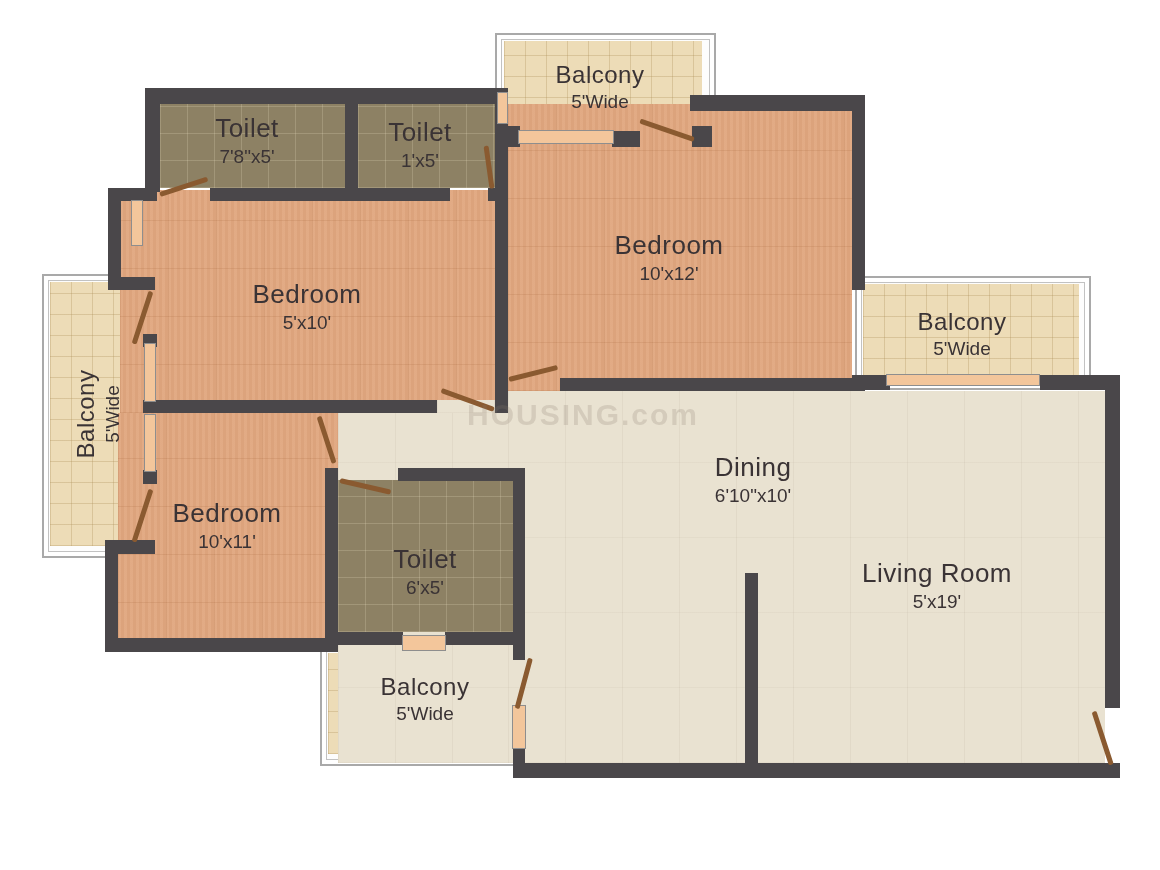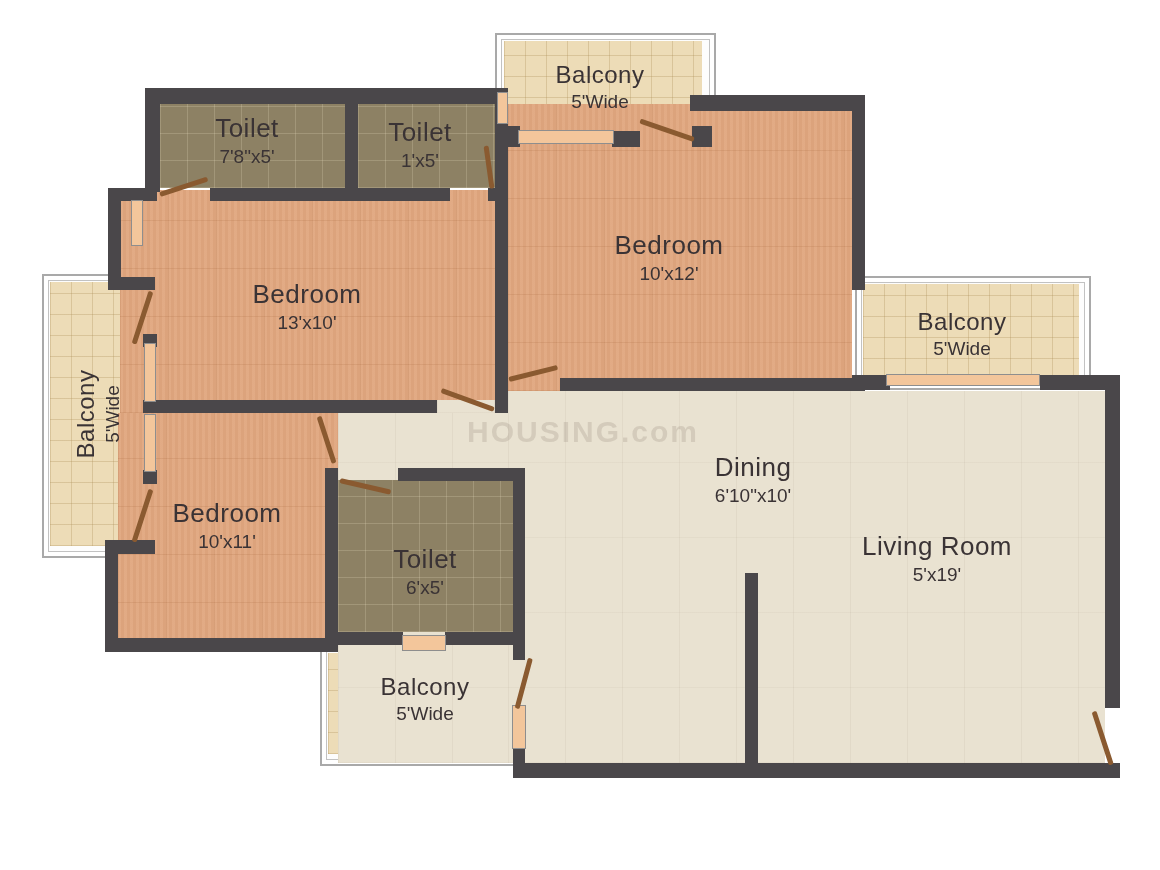--- a/index.html
+++ b/index.html
@@ -27,21 +27,21 @@
           box-shadow:inset 0 0 0 4px #ffffff, inset 0 0 0 5px #c2c2c2;}
   .wall{position:absolute;background:#4a474a;}
   .sill{position:absolute;background:#f3c69b;border:1px solid #8e8e8e;box-sizing:border-box;}
   .door{position:absolute;height:5px;background:#8a5a30;border-radius:2px;transform-origin:0 50%;}
   .rlabel{position:absolute;transform:translate(-50%,-50%);text-align:center;color:#3a3335;white-space:nowrap;}
   .rlabel .rname{font-size:26px;letter-spacing:.5px;}
   .rlabel .rdims{font-size:19px;margin-top:2px;}
   .rlabel.small .rname{font-size:24px;}
   .rlabel.small .rdims{font-size:19px;}
   .rlabel.vert{transform:translate(-50%,-50%) rotate(-90deg);}
-  #watermark{position:absolute;left:583px;top:432px;transform:translate(-50%,-50%);
+  #watermark{position:absolute;left:583px;top:415px;transform:translate(-50%,-50%);
              font-size:30px;font-weight:bold;letter-spacing:2px;color:rgba(135,125,110,.22);white-space:nowrap;}
 </style>
 </head>
 <body>
 
 <div id="plan">
 
   <div class="bframe" style="left:495px;top:33px;width:217px;height:112px"></div>
   <div class="bframe" style="left:42px;top:274px;width:116px;height:280px"></div>
   <div class="bframe" style="left:855px;top:276px;width:232px;height:110px"></div>
@@ -129,21 +129,21 @@
   <div class="rlabel small" style="left:600px;top:87px">
     <div class="rname">Balcony</div>
     <div class="rdims">5'Wide</div>
   </div>
   <div class="rlabel" style="left:669px;top:257px">
     <div class="rname">Bedroom</div>
     <div class="rdims">10'x12'</div>
   </div>
   <div class="rlabel" style="left:307px;top:306px">
     <div class="rname">Bedroom</div>
-    <div class="rdims">13'x10'</div>
+    <div class="rdims">5'x10'</div>
   </div>
   <div class="rlabel small" style="left:962px;top:334px">
     <div class="rname">Balcony</div>
     <div class="rdims">5'Wide</div>
   </div>
   <div class="rlabel small vert" style="left:98px;top:414px">
     <div class="rname">Balcony</div>
     <div class="rdims">5'Wide</div>
   </div>
   <div class="rlabel" style="left:227px;top:525px">
@@ -151,21 +151,21 @@
     <div class="rdims">10'x11'</div>
   </div>
   <div class="rlabel" style="left:425px;top:571px">
     <div class="rname">Toilet</div>
     <div class="rdims">6'x5'</div>
   </div>
   <div class="rlabel" style="left:753px;top:479px">
     <div class="rname">Dining</div>
     <div class="rdims">6'10"x10'</div>
   </div>
-  <div class="rlabel" style="left:937px;top:558px">
+  <div class="rlabel" style="left:937px;top:585px">
     <div class="rname">Living Room</div>
     <div class="rdims">5'x19'</div>
   </div>
   <div class="rlabel small" style="left:425px;top:699px">
     <div class="rname">Balcony</div>
     <div class="rdims">5'Wide</div>
   </div>
 
 </div>
 

